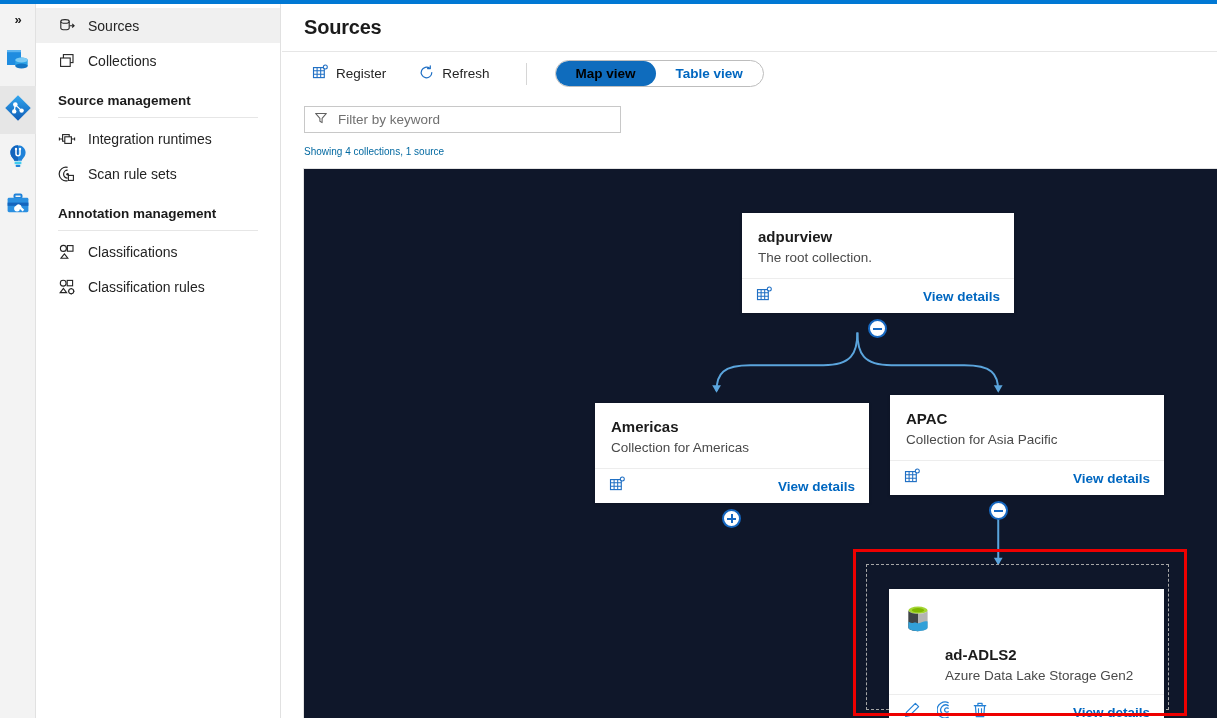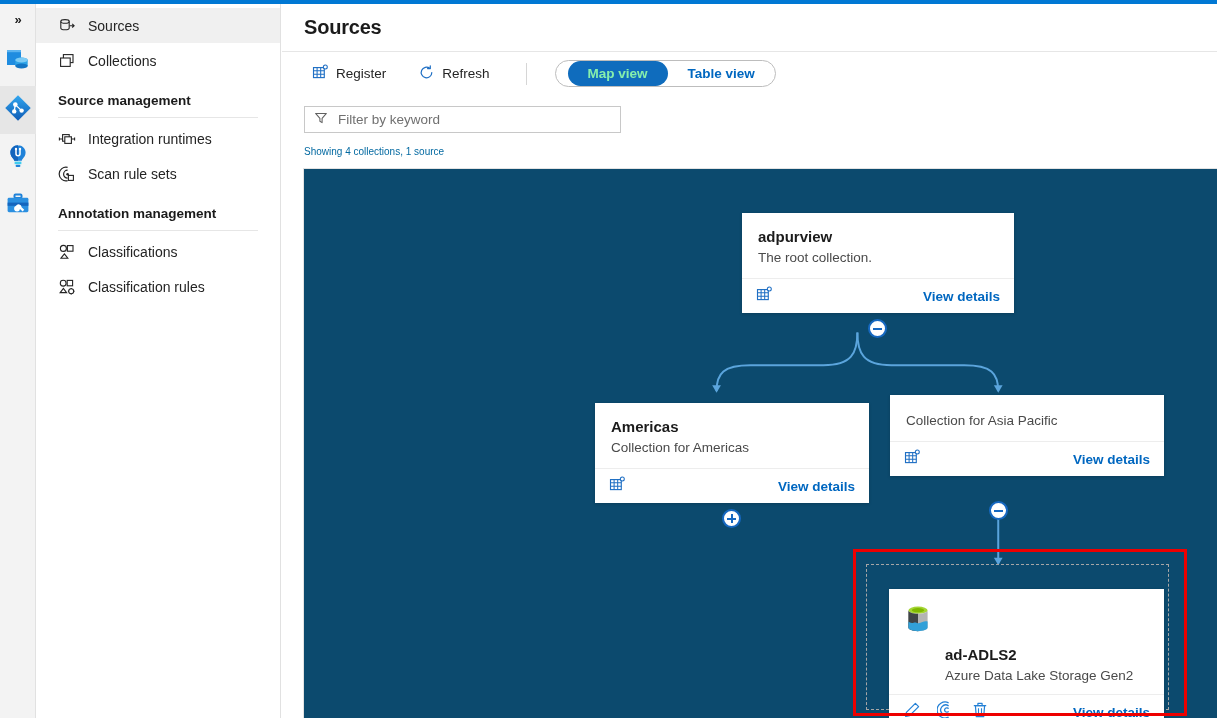--- a/index.html
+++ b/index.html
@@ -73,42 +73,42 @@
 
   .pivot {
     display: inline-flex; align-items: stretch; height: 27px;
     border: 1px solid #bdbdbd; border-radius: 14px; overflow: hidden; background: #fff;
   }
   .pivot-opt {
     display: flex; align-items: center; justify-content: center;
     padding: 0 20px; font-size: 13.5px; font-weight: bold; color: #0067c0;
     cursor: pointer; border-radius: 14px; white-space: nowrap;
   }
-  .pivot-opt.active { background: #0f6cbd; color: #86efac; margin-left: 12px; }
+  .pivot-opt.active { background: #0f6cbd; color: #000000; }
 
   .filter-box {
     position: absolute; left: 22px; top: 102px; width: 317px; height: 27px;
     border: 1px solid #c8c8c8; background: #fff;
     display: flex; align-items: center; gap: 8px; padding: 0 9px;
   }
   .filter-box input {
     border: none; outline: none; font-size: 13.5px; color: #242424;
     font-family: inherit; width: 100%; background: transparent;
   }
   .filter-box input::placeholder { color: #707070; }
 
   .showing {
     position: absolute; left: 22px; top: 142px;
     font-size: 10px; color: #0369a1;
   }
 
   
   .canvas {
     position: absolute; left: 21px; top: 164px; right: 0; bottom: 0;
-    background: #0c4a6e; border-top: 1px solid #e3e3e3; border-left: 1px solid #e3e3e3;
+    background: #0f172a; border-top: 1px solid #e3e3e3; border-left: 1px solid #e3e3e3;
   }
   .svg-layer { position: absolute; left: 0; top: 0; width: 100%; height: 100%; pointer-events: none; }
 
   
   .card {
     position: absolute; background: #ffffff;
     box-shadow: 0 1.2px 3.2px rgba(0,0,0,0.18), 0 0.2px 0.8px rgba(0,0,0,0.12);
   }
   .card-body { padding: 14px 16px 12px 16px; }
   .card-body.with-icon { display: flex; gap: 12px; align-items: flex-start; padding: 12px 16px 10px 14px; }
@@ -397,20 +397,21 @@
           <div class="view-details">View details</div>
         </div>
         <div class="toggle" style="left:127px; top:106px;">
           <span class="bar-h"></span>
           <span class="bar-v"></span>
         </div>
       </div>
 
       <div class="card" style="left:586px; top:226px; width:274px;">
         <div class="card-body">
+          <div class="card-title">APAC</div>
           <div class="card-sub">Collection for Asia Pacific</div>
         </div>
         <div class="card-foot">
           <div class="card-foot-left">
             <span class="act">
               <svg width="17" height="17" viewBox="0 0 18 18">
                 <rect x="1.6" y="3.8" width="11.4" height="10.6" fill="none" stroke="#1f6fc4" stroke-width="1.2"></rect>
                 <path d="M1.6 7.2h11.4M1.6 10.8h11.4M5.4 3.8v10.6M9.2 3.8v10.6" stroke="#1f6fc4" stroke-width="1.1"></path>
                 <circle cx="14.1" cy="3.2" r="2.1" fill="#ffffff" stroke="#1f6fc4" stroke-width="1.1"></circle>
               </svg>

